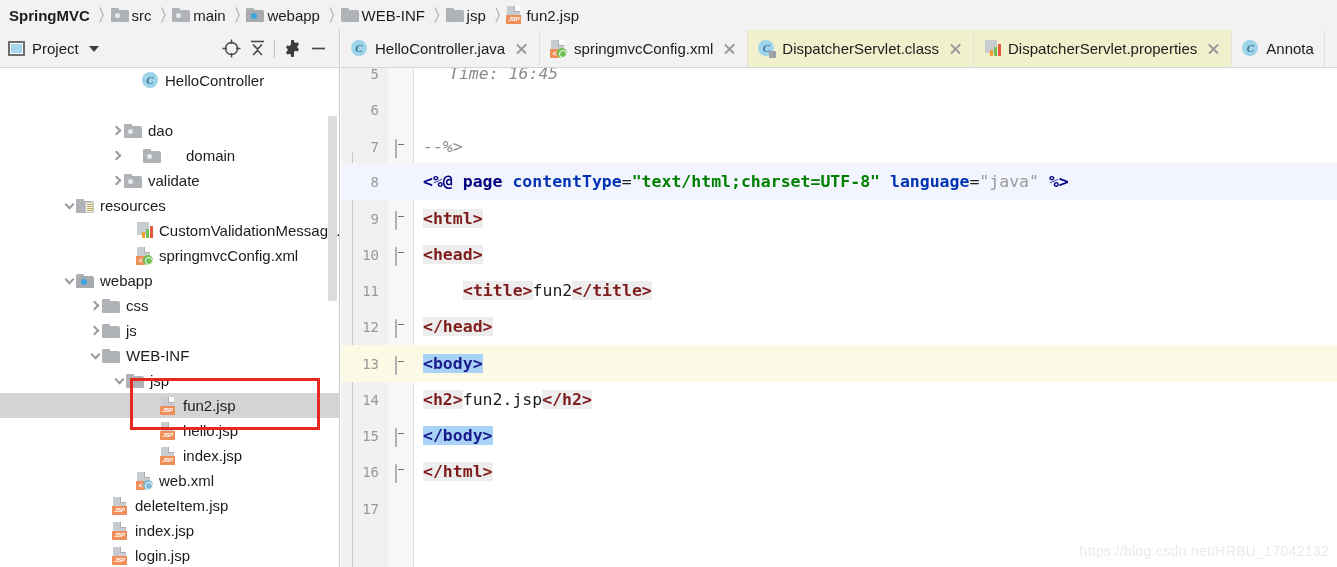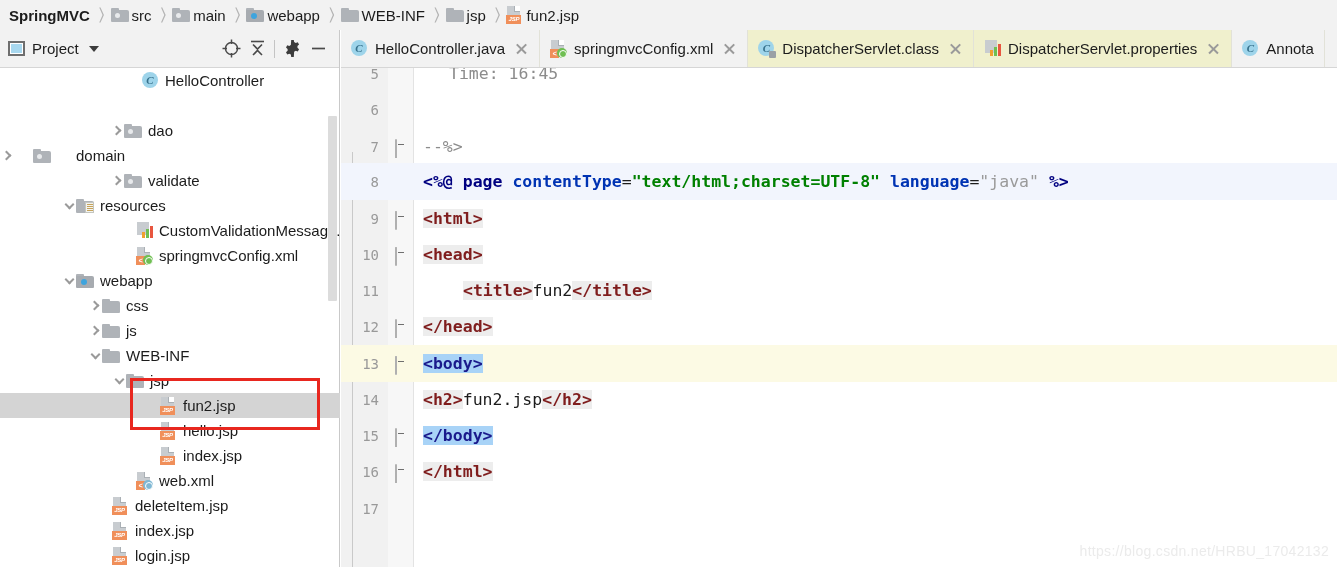--- a/index.html
+++ b/index.html
@@ -238,21 +238,21 @@
   .fold-close::after {
     content:""; position:absolute; left:2px; top:4px; width:6px; height:1.4px; background:#6f6f6f;
   }
   .code {
     position:absolute; left:82px;
     font-family:"DejaVu Sans Mono", monospace; font-size:16.5px;
     white-space:pre; letter-spacing:0px;
   }
   .hl-row-caret { background:#fcfae4; }
   .hl-row-blue  { background:#f2f5fd; }
-  .cmt  { color:#8c8c8c; }
+  .cmt  { color:#8c8c8c; font-style:italic; }
   .tg   { color:#7f1d1d; font-weight:bold; background:#ededed; }
   .tgb  { color:#1a1a8c; font-weight:bold; background:#a8d3f7; }
   .txt  { color:#1c1c1c; }
   .dir  { color:#000080; font-weight:bold; }
   .att  { color:#0033b3; font-weight:bold; }
   .str  { color:#008000; font-weight:bold; }
   .strg { color:#9a9a9a; }
   .eq   { color:#1c1c1c; }
 
   
@@ -393,21 +393,21 @@
             <span></span>
           </span>
         <span class="ico ico-folder src">
             <i class="ft"></i>
             <i class="fb"></i>
             <i class="dot"></i>
           </span>
         <span class="tlabel">dao</span>
       </div>
 
-      <div class="trow" style="top:75px;position:absolute;left:0;width:340px;gap:19px;">
+      <div class="trow" style="top:75px;position:absolute;left:0;width:340px;padding-left:110px;gap:19px;">
         <span class="arrow right">
             <span></span>
           </span>
         <span class="ico ico-folder src">
             <i class="ft"></i>
             <i class="fb"></i>
             <i class="dot"></i>
           </span>
         <span class="tlabel">domain</span>
       </div>

